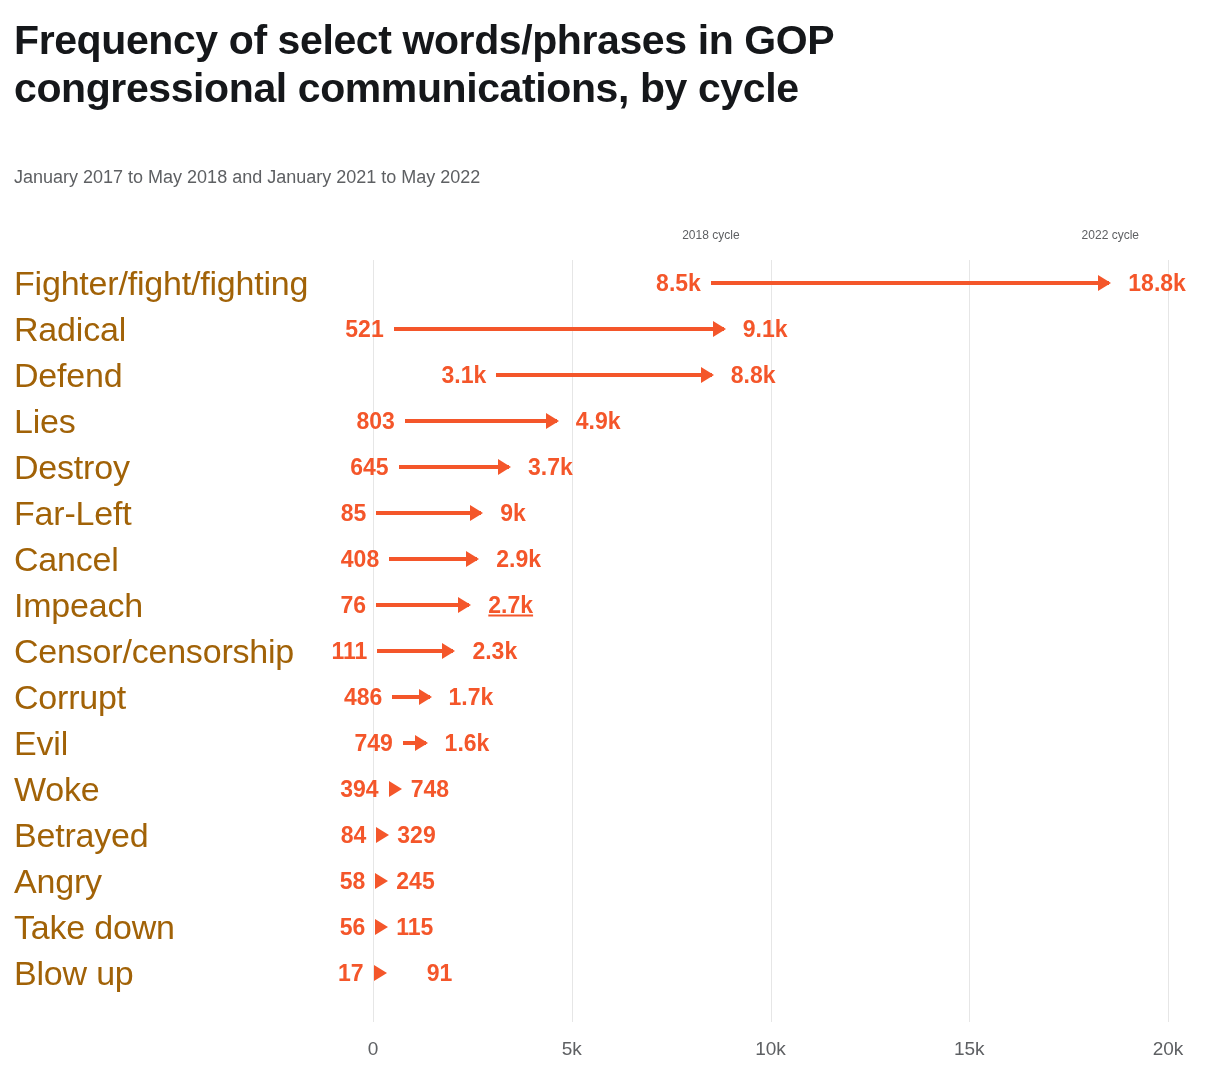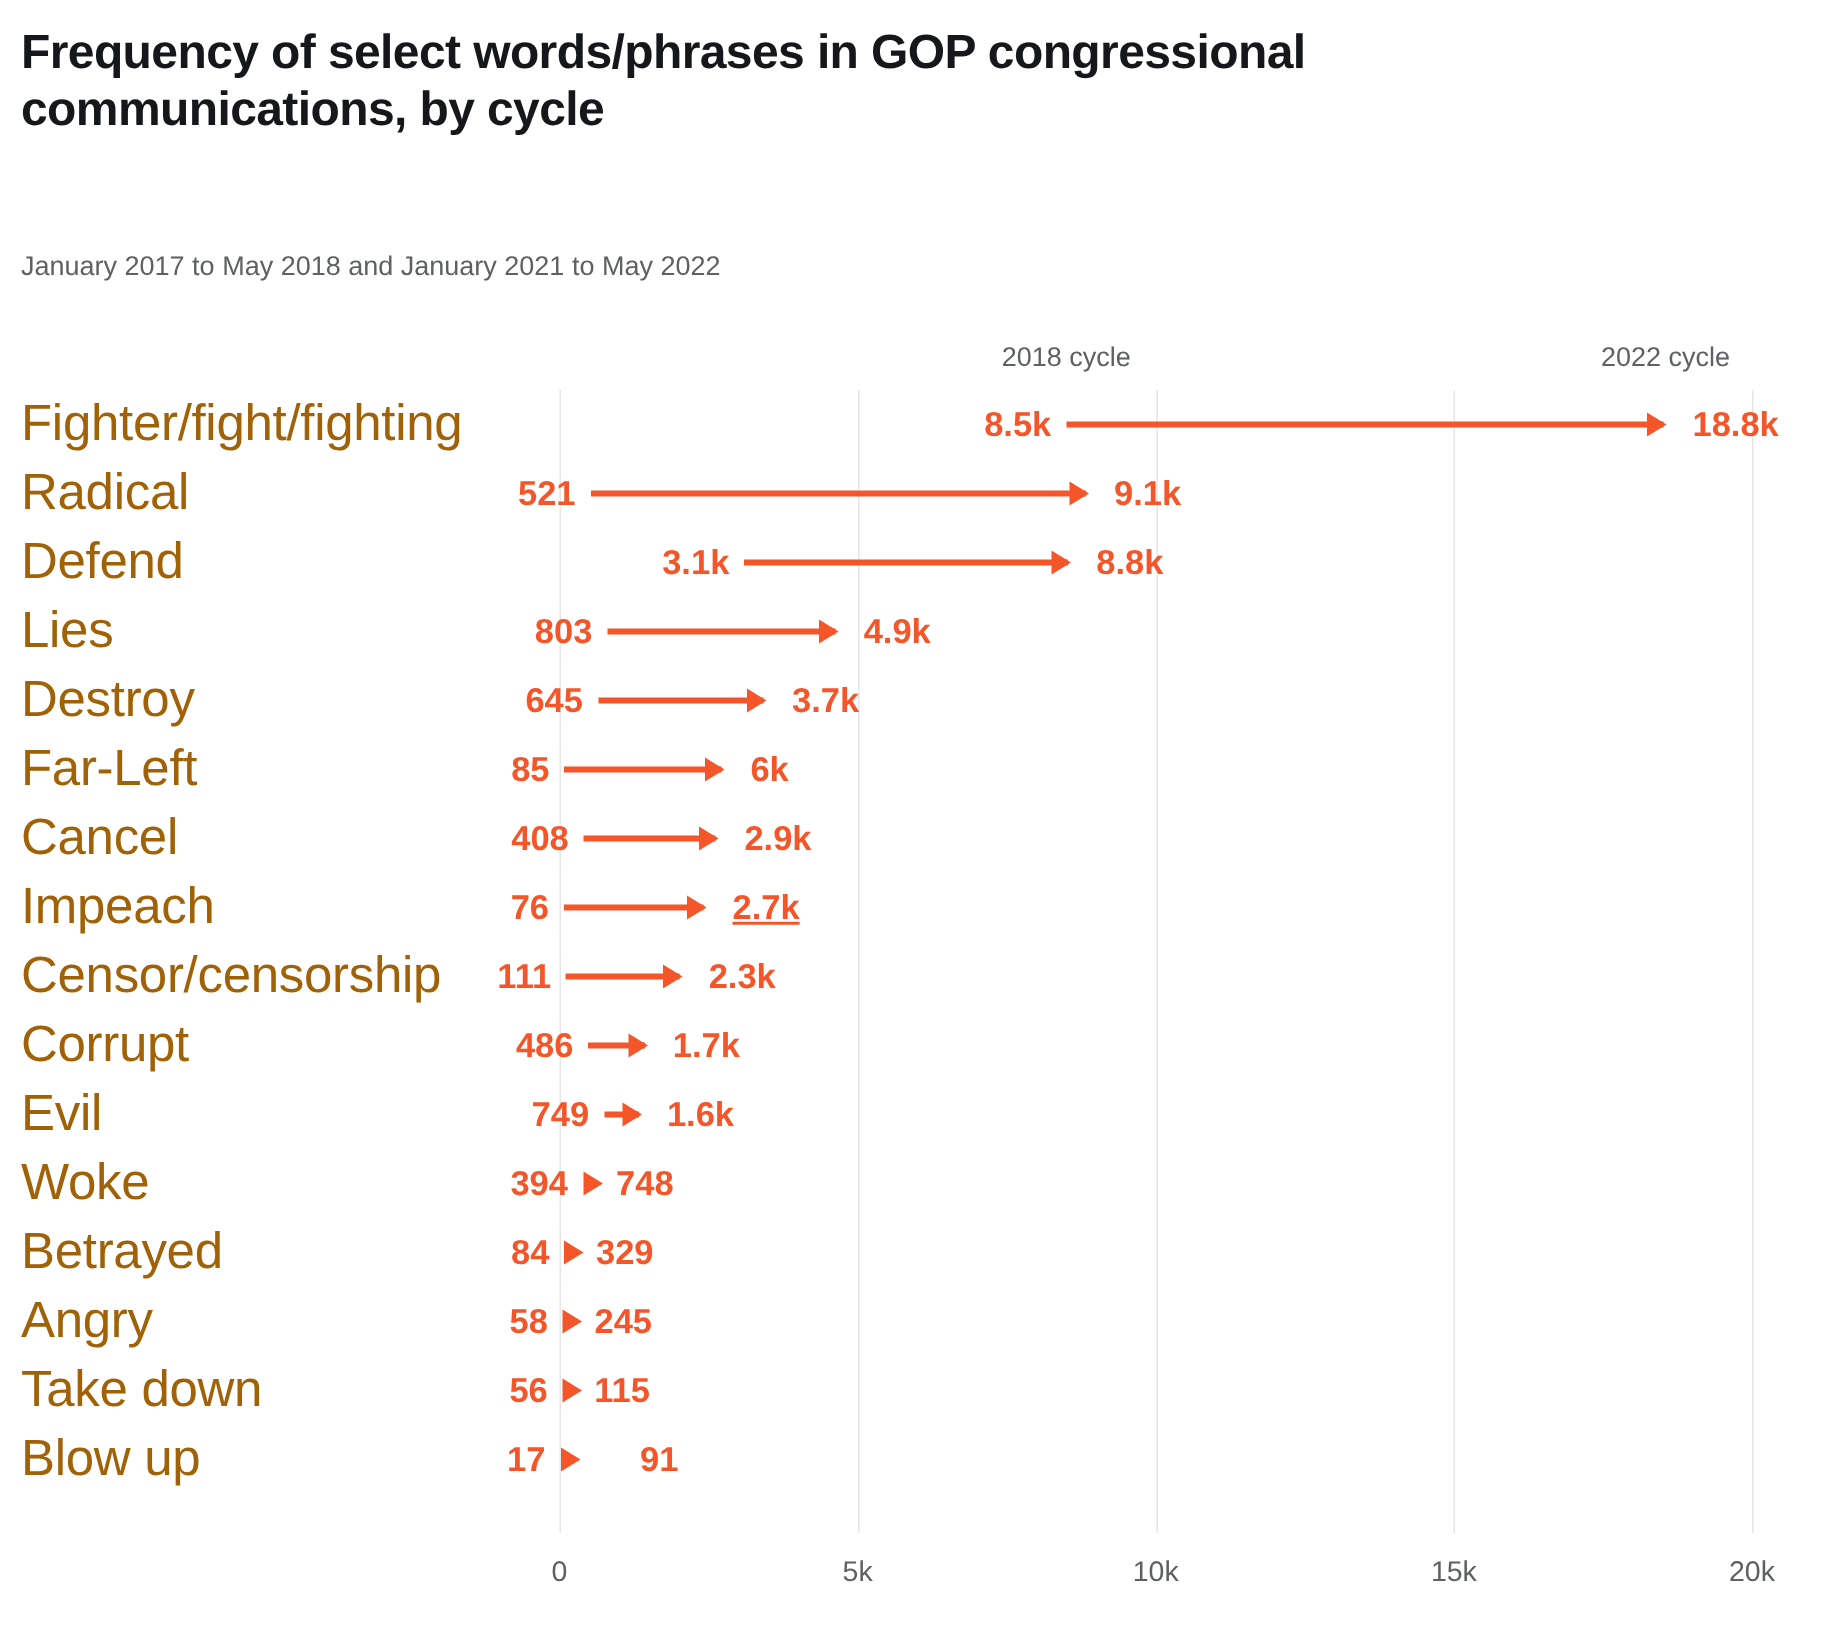--- a/index.html
+++ b/index.html
@@ -9,21 +9,21 @@
     background: #ffffff;
     font-family: "Liberation Sans", sans-serif;
     color: #111111;
   }
   #page { position: relative; width: 1220px; height: 1084px; overflow: hidden; }
 
   .title {
     position: absolute;
     left: 14px; top: 16px;
     width: 1100px;
-    font-size: 32px;
+    font-size: 41px;
     font-weight: 700;
     line-height: 1.18;
     letter-spacing: -0.4px;
     color: #15171a;
     white-space: pre-line;
   }
   .subtitle {
     position: absolute;
     left: 14px; top: 167px;
     font-size: 18px;
@@ -43,21 +43,21 @@
     position: absolute;
     top: 38px;
     bottom: 62px;
     width: 1px;
     background: #e6e6e6;
   }
 
   .cycle-label {
     position: absolute;
     top: 6px;
-    font-size: 18px;
+    font-size: 12px;
     color: #5e6063;
     white-space: nowrap;
   }
   .cycle-label.left { transform: translateX(-50%); }
   .cycle-label.right { transform: translateX(-50%); }
 
   .rows { position: absolute; left: 0; top: 38px; right: 0; }
 
   .row {
     position: relative;
@@ -175,21 +175,21 @@
         <div class="row">
           <div class="row-label">Destroy</div>
           <div class="val start" style="left: 388.639px;">645</div>
           <div class="arrow" style="left: 398.639px; width: 110.436px;"></div>
           <div class="val end" style="left: 528.075px;">3.7k</div>
         </div>
         <div class="row">
           <div class="row-label">Far-Left</div>
           <div class="val start" style="left: 366.379px;">85</div>
           <div class="arrow" style="left: 376.379px; width: 104.871px;"></div>
-          <div class="val end" style="left: 500.25px;">6k</div>
+          <div class="val end" style="left: 500.25px;">9k</div>
         </div>
         <div class="row">
           <div class="row-label">Cancel</div>
           <div class="val start" style="left: 379.218px;">408</div>
           <div class="arrow" style="left: 389.218px; width: 88.057px;"></div>
           <div class="val end" style="left: 496.275px;">2.9k</div>
         </div>
         <div class="row">
           <div class="row-label">Impeach</div>
           <div class="val start" style="left: 366.021px;">76</div>

